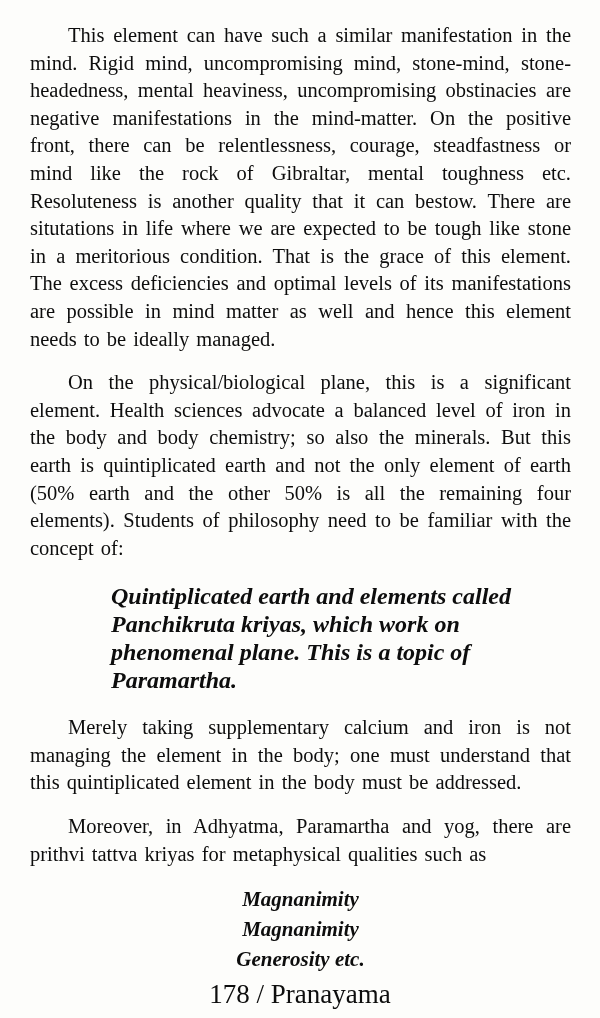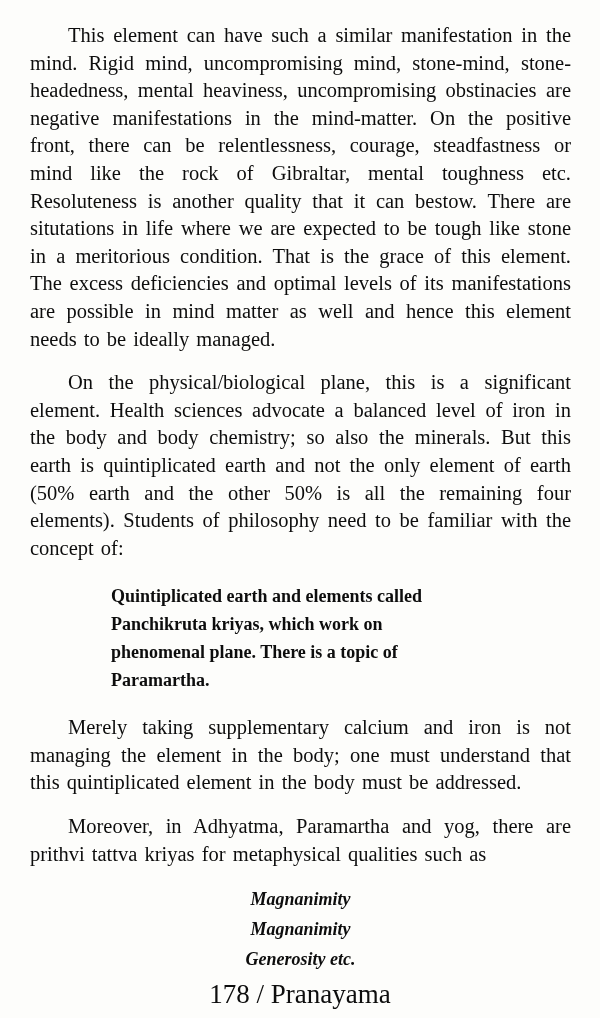--- a/index.html
+++ b/index.html
@@ -21,30 +21,31 @@
     margin: 16px;
     font-size: 20.5px;
     line-height: 27.6px;
     text-align: justify;
     text-indent: 38px;
     word-spacing: 2px;
   }
   .quote {
     margin: 20px 0 20px 97px;
     font-weight: bold;
-    font-size: 18px;
+    font-style: italic;
+    font-size: 24px;
     line-height: 28px;
     text-align: left;
   }
   .qualities {
     margin-top: 10px;
     text-align: center;
     font-weight: bold;
     font-style: italic;
-    font-size: 18px;
+    font-size: 21px;
     line-height: 30px;
   }
   .footer {
     position: absolute;
     left: 0; right: 0; bottom: 8px;
     text-align: center;
     font-size: 27px;
   }
 </style>
 </head>
@@ -52,21 +53,21 @@
 
 <div class="page">
 
   <p class="body-para">This element can have such a similar manifestation in the mind. Rigid mind, uncompromising mind, stone-mind, stone-headedness, mental heaviness, uncompromising obstinacies are negative manifestations in the mind-matter. On the positive front, there can be relentlessness, courage, steadfastness or mind like the rock of Gibraltar, mental toughness etc. Resoluteness is another quality that it can bestow. There are situtations in life where we are expected to be tough like stone in a meritorious condition. That is the grace of this element. The excess deficiencies and optimal levels of its manifestations are possible in mind matter as well and hence this element needs to be ideally managed.</p>
 
   <p class="body-para">On the physical/biological plane, this is a significant element. Health sciences advocate a balanced level of iron in the body and body chemistry; so also the minerals. But this earth is quintiplicated earth and not the only element of earth (50% earth and the other 50% is all the remaining four elements). Students of philosophy need to be familiar with the concept of:</p>
 
   <div class="quote">
       <div class="line">Quintiplicated earth and elements called</div>
       <div class="line">Panchikruta kriyas, which work on</div>
-      <div class="line">phenomenal plane. There is a topic of</div>
+      <div class="line">phenomenal plane. This is a topic of</div>
       <div class="line">Paramartha.</div>
     </div>
 
 
   <p class="body-para">Merely taking supplementary calcium and iron is not managing the element in the body; one must understand that this quintiplicated element in the body must be addressed.</p>
 
   <p class="body-para">Moreover, in Adhyatma, Paramartha and yog, there are prithvi tattva kriyas for metaphysical qualities such as</p>
 
   <div class="qualities">
       <div class="line">Magnanimity</div>

